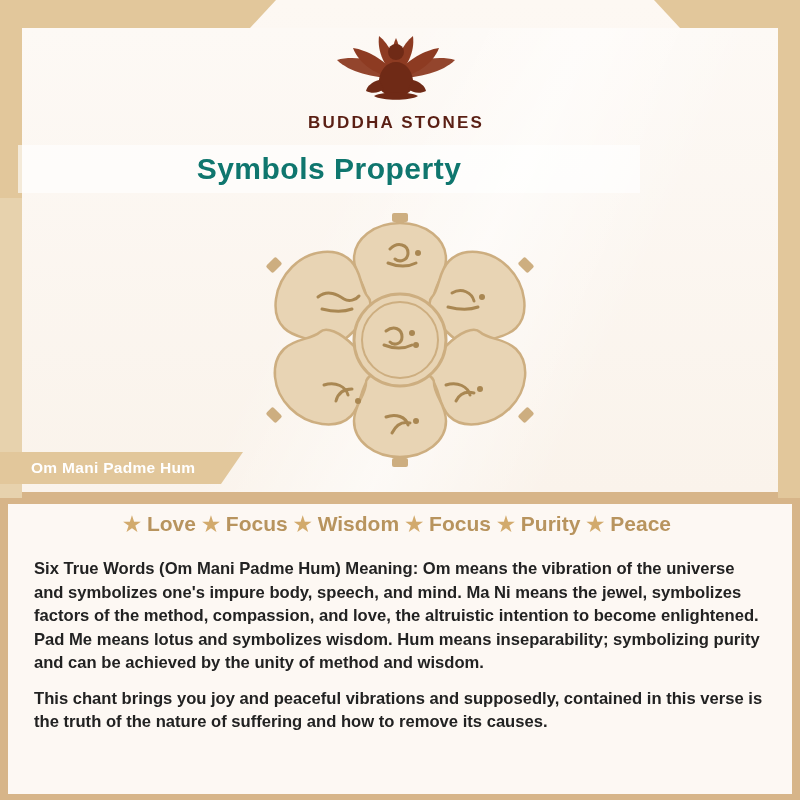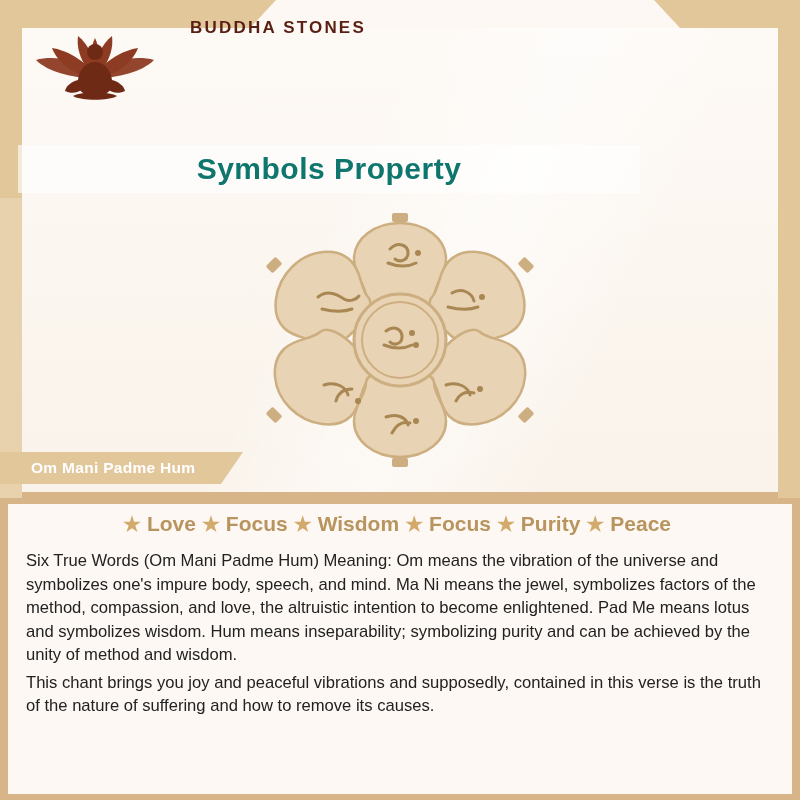--- a/index.html
+++ b/index.html
@@ -100,22 +100,22 @@
       linear-gradient(115deg, rgba(255,255,255,0) 40%, rgba(255,255,255,0.55) 58%, rgba(255,255,255,0) 76%),
       linear-gradient(180deg, #fdf9f5 0%, #faf3eb 100%);
     pointer-events: none;
   }
 
   
   .logo-wrap {
     position: absolute;
     left: 0; right: 8px; top: 16px;
     display: flex;
-    flex-direction: row;
-    align-items: flex-start;
+    flex-direction: column;
+    align-items: center;
   }
   .logo-mark { width: 190px; height: 95px; display: block; }
   .brand-name {
     margin-top: 2px;
     font-size: 17px;
     letter-spacing: 2.2px;
     font-weight: bold;
     color: #5a1f14;
     font-family: "Liberation Sans", sans-serif;
   }
@@ -189,21 +189,21 @@
   
   .body-text {
     position: absolute;
     left: 22px; right: 22px;
     top: 545px;
     font-size: 16.6px;
     line-height: 1.42;
     color: #222222;
     font-family: "Liberation Sans", sans-serif;
   }
-  .body-text p { margin: 4px; }
+  .body-text p { margin: 12px; font-weight: bold; }
   .body-text p + p { margin-top: 1px; }
 </style>
 </head>
 <body>
 
 <div class="page">
   <div class="cream-bg"></div>
   <div class="lower-block"></div>
   <div class="sheen"></div>
   <div class="lower-inner"></div>

